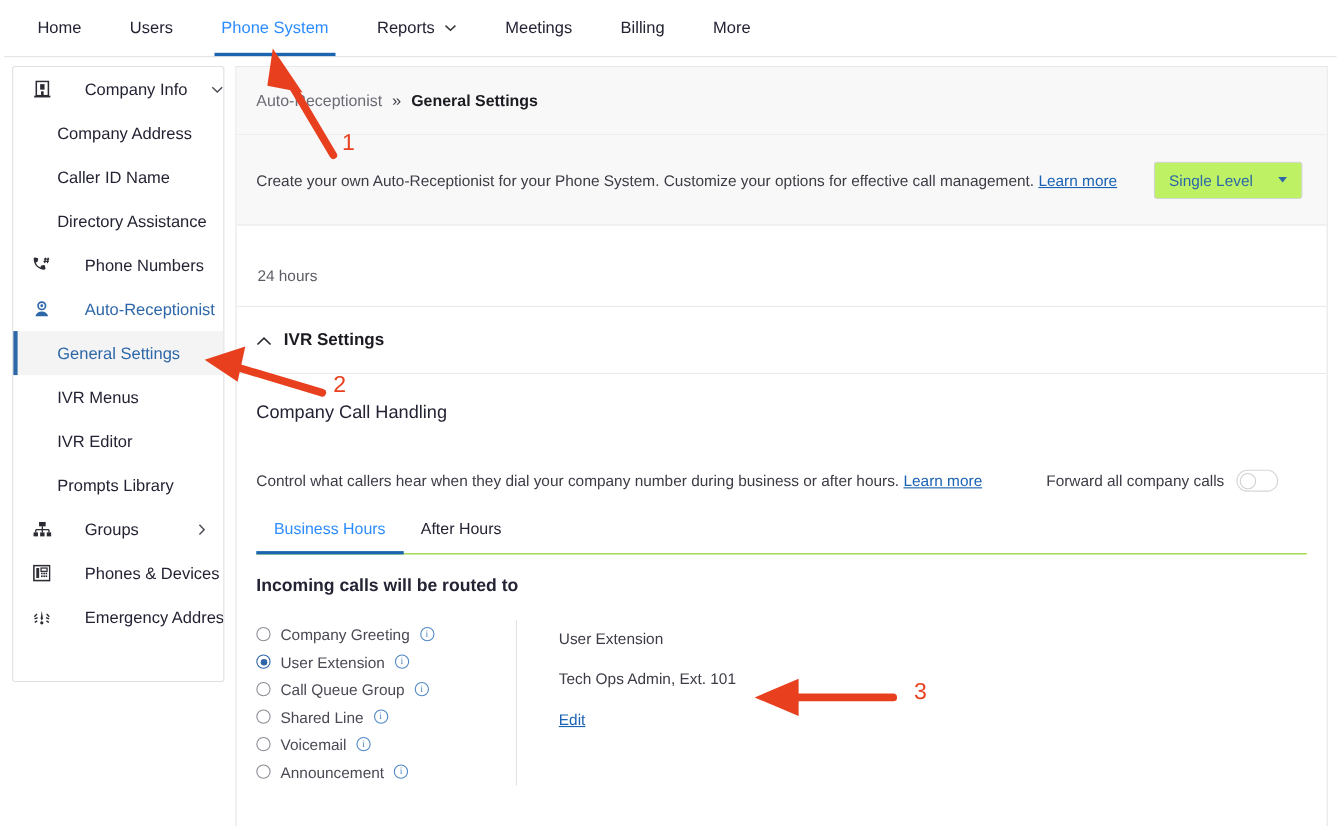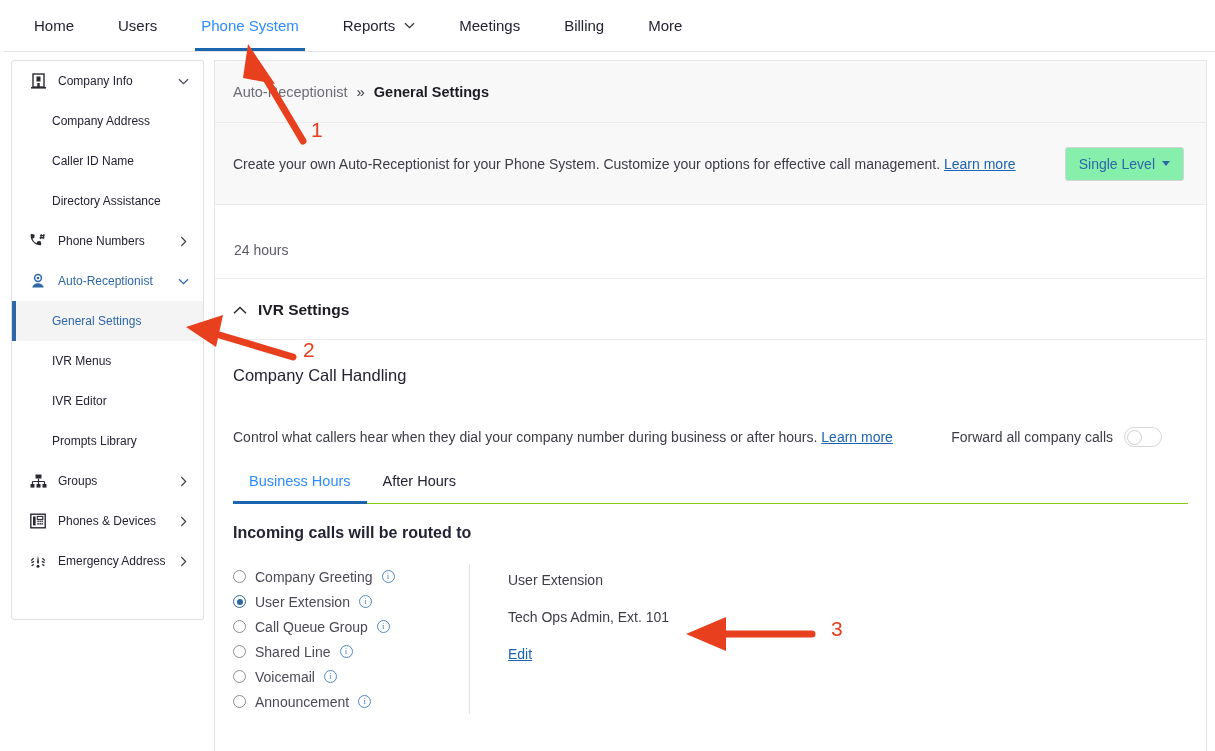--- a/index.html
+++ b/index.html
@@ -32,21 +32,21 @@
   .caret-svg { display: block; }
 
   
   .sidebar {
     position: absolute; left: 11px; top: 60px; width: 193px; height: 560px;
     background: #fff; border: 1px solid #e0e0e0; border-radius: 3px;
     overflow: hidden;
   }
   .side-row {
     position: relative; height: 40px; display: flex; align-items: center;
-    font-size: 12px; color: #232333; cursor: pointer; padding-right: 12px;
+    font-size: 15px; color: #232333; cursor: pointer; padding-right: 12px; gap: 19px;
   }
   .side-row .ico {
     width: 24px; margin-left: 14px; margin-right: 8px;
     display: flex; align-items: center; justify-content: center; flex: none;
   }
   .side-row .lbl { flex: 1; white-space: nowrap; }
   .side-row .chev { width: 16px; display: flex; align-items: center; justify-content: center; flex: none; }
   .side-row.child { padding-left: 40px; }
   .side-row.child .lbl { margin-left: 0; }
   .side-row.current { background: #f4f4f5; color: #2d67a8; }
@@ -71,23 +71,23 @@
   .crumb-sep { margin: 0 9px; color: #3b3b46; font-size: 15px; }
   .crumb-cur { color: #1b1b22; font-weight: bold; }
 
   .descrow {
     height: 82px; display: flex; align-items: center; justify-content: space-between;
     padding: 0 22px 0 18px; border-bottom: 1px solid #eaeaea;
   }
   .desc-text { font-size: 14px; color: #3c3c46; }
   .lnk { color: #1a62b3; text-decoration: underline; cursor: pointer; }
   .dropbtn {
-    border: 1px solid #d4d4d4; border-radius: 3px; background: #86efac;
+    border: 1px solid #d4d4d4; border-radius: 3px; background: #bef264;
     color: #2d67a8; font-size: 14px; padding: 8px 13px; cursor: pointer;
-    display: flex; align-items: center; gap: 7px; white-space: nowrap;
+    display: flex; align-items: center; gap: 23px; white-space: nowrap;
   }
   .dropbtn .tri {
     width: 0; height: 0; border-left: 4.5px solid transparent;
     border-right: 4.5px solid transparent; border-top: 5px solid #2d67a8;
   }
 
   .sect {
     padding: 22px 18px 20px 18px; border-bottom: 1px solid #eaeaea;
   }
   .sect-head { display: flex; align-items: center; gap: 11px; }

